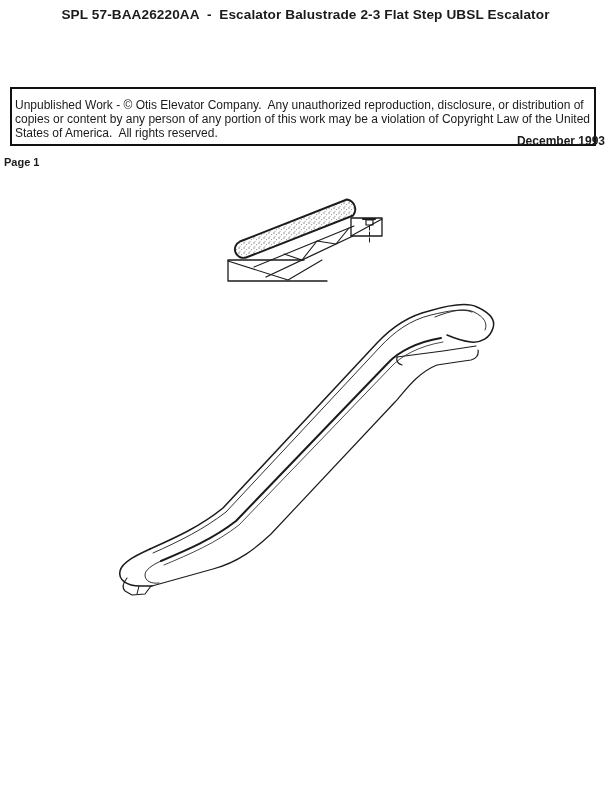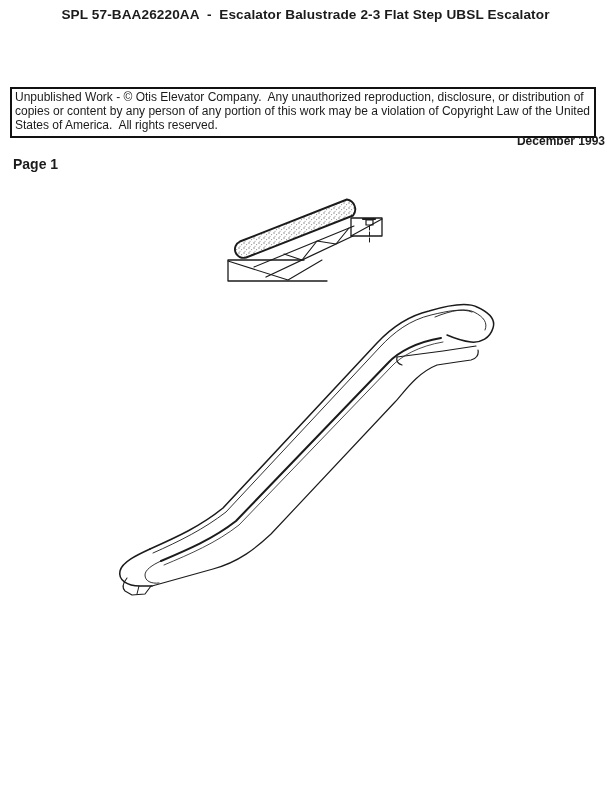--- a/index.html
+++ b/index.html
@@ -15,31 +15,31 @@
     position:absolute;left:0;top:7px;width:611px;
     text-align:center;
     font-size:13.6px;font-weight:bold;
     white-space:pre;
     letter-spacing:0.1px;
   }
   .notice-box{
     position:absolute;left:10px;top:87px;
     width:576px;
     border:2px solid #111111;
-    padding:2px 3px 4px 3px;
+    padding:10px 3px 4px 3px;
     font-size:12px;line-height:13.8px;
     white-space:pre-wrap;
   }
   .doc-date{
     position:absolute;top:134px;right:6px;
     font-size:12px;font-weight:bold;
   }
   .page-label{
-    position:absolute;left:13px;top:156px;
-    font-size:14px;font-weight:bold;
+    position:absolute;left:4px;top:156px;
+    font-size:11px;font-weight:bold;
   }
   .fig-small{position:absolute;left:218px;top:192px;}
   .fig-large{position:absolute;left:105px;top:295px;}
   svg{display:block;}
 </style>
 </head>
 <body>
 
 <div class="page">
 

